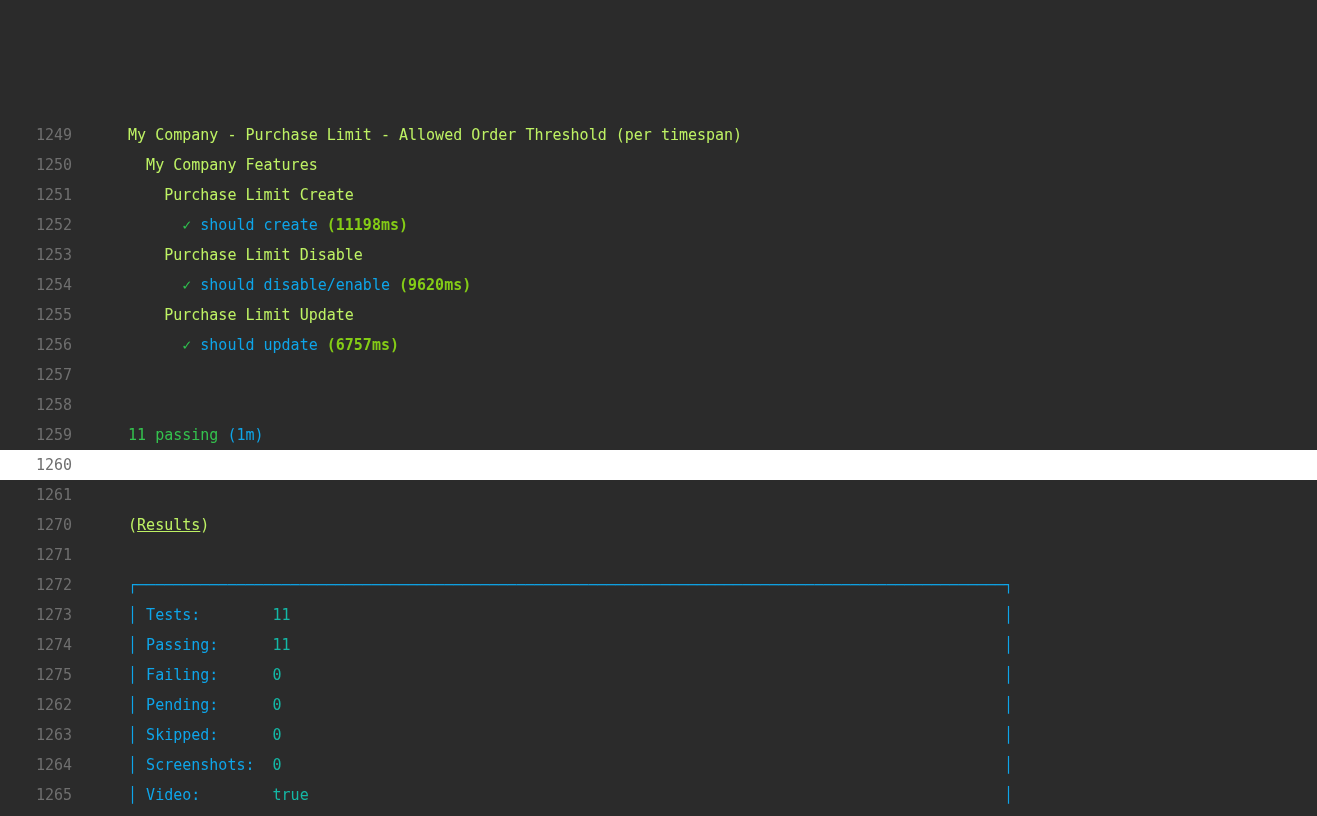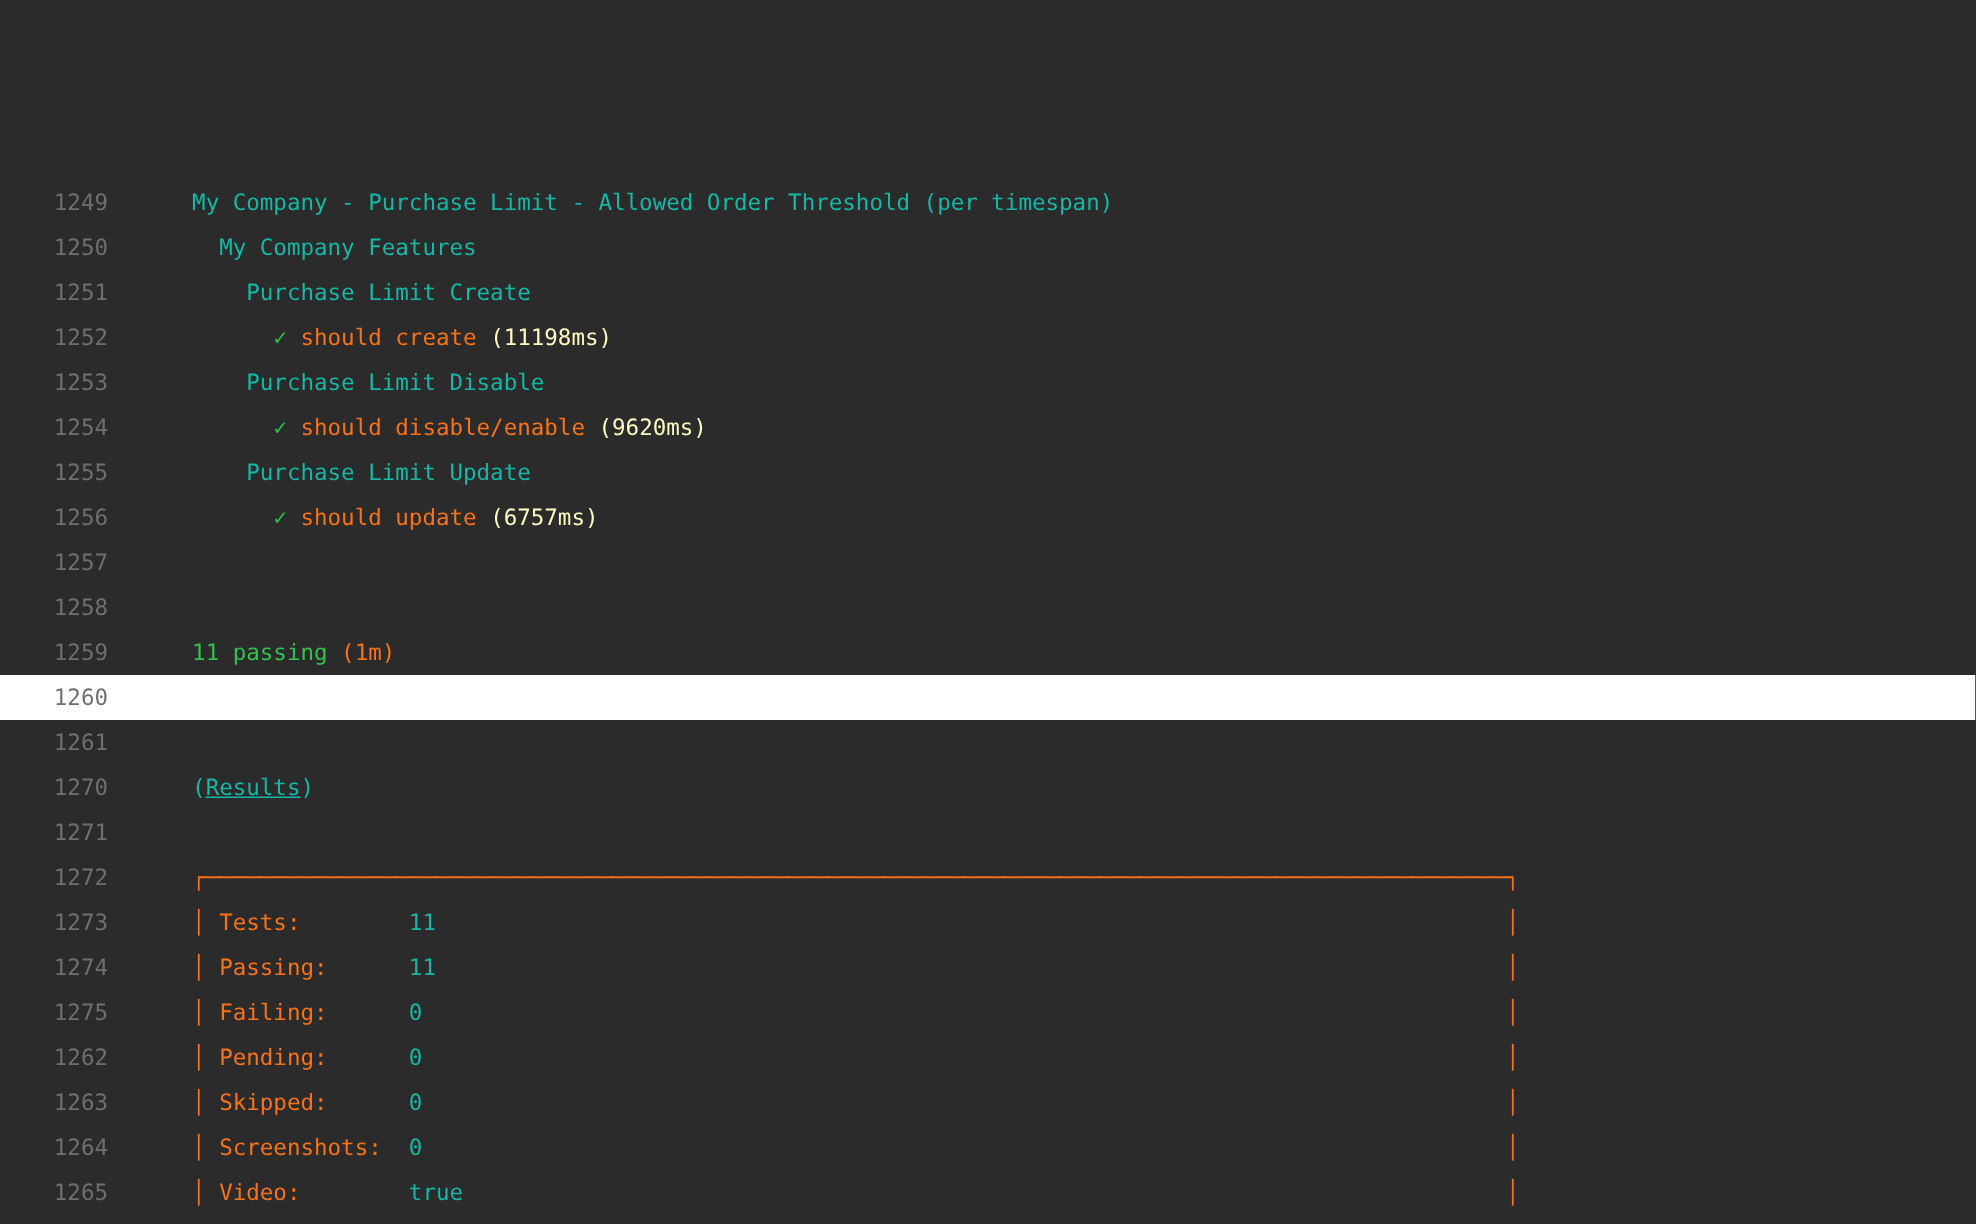--- a/index.html
+++ b/index.html
@@ -25,24 +25,24 @@
     color: #6f6f6f;
     padding-right: 18px;
     flex-shrink: 0;
     user-select: none;
   }
   .content {
     flex: 1;
     padding-left: 20px;
   }
   .hl { background: #ffffff; }
-  .white { color: #14b8a6; }
+  .white { color: #bef264; }
   .green-check { color: #2fbf4e; }
-  .grey { color: #f97316; }
-  .red { color: #fef9c3; }
+  .grey { color: #0ea5e9; }
+  .red { color: #84cc16; font-weight: bold; }
   .green-bright { color: #34c24e; margin-top: 20px; }
   .green-val { color: #14b8a6; }
   .underline { text-decoration: underline; margin-top: 12px; }
 </style>
 </head>
 <body>
 
 
 
 <div id="editor"><div class="row"><div class="gutter">1249</div><div class="content"><span class="white">  My Company - Purchase Limit - Allowed Order Threshold (per timespan)</span></div></div><div class="row"><div class="gutter">1250</div><div class="content"><span class="white">    My Company Features</span></div></div><div class="row"><div class="gutter">1251</div><div class="content"><span class="white">      Purchase Limit Create</span></div></div><div class="row"><div class="gutter">1252</div><div class="content"><span>        </span><span class="green-check">✓</span><span class="grey"> should create </span><span class="red">(11198ms)</span></div></div><div class="row"><div class="gutter">1253</div><div class="content"><span class="white">      Purchase Limit Disable</span></div></div><div class="row"><div class="gutter">1254</div><div class="content"><span>        </span><span class="green-check">✓</span><span class="grey"> should disable/enable </span><span class="red">(9620ms)</span></div></div><div class="row"><div class="gutter">1255</div><div class="content"><span class="white">      Purchase Limit Update</span></div></div><div class="row"><div class="gutter">1256</div><div class="content"><span>        </span><span class="green-check">✓</span><span class="grey"> should update </span><span class="red">(6757ms)</span></div></div><div class="row"><div class="gutter">1257</div><div class="content"><span></span></div></div><div class="row"><div class="gutter">1258</div><div class="content"><span></span></div></div><div class="row"><div class="gutter">1259</div><div class="content"><span>  </span><span class="green-bright">11 passing</span><span class="grey"> (1m)</span></div></div><div class="row hl"><div class="gutter">1260</div><div class="content"><span></span></div></div><div class="row"><div class="gutter">1261</div><div class="content"><span></span></div></div><div class="row"><div class="gutter">1270</div><div class="content"><span class="white">  (</span><span class="white underline">Results</span><span class="white">)</span></div></div><div class="row"><div class="gutter">1271</div><div class="content"><span></span></div></div><div class="row"><div class="gutter">1272</div><div class="content"><span class="grey">  ┌────────────────────────────────────────────────────────────────────────────────────────────────┐</span></div></div><div class="row"><div class="gutter">1273</div><div class="content"><span class="grey">  │ Tests:        </span><span class="green-val">11</span><span class="grey">                                                                               │</span></div></div><div class="row"><div class="gutter">1274</div><div class="content"><span class="grey">  │ Passing:      </span><span class="green-val">11</span><span class="grey">                                                                               │</span></div></div><div class="row"><div class="gutter">1275</div><div class="content"><span class="grey">  │ Failing:      </span><span class="green-val">0</span><span class="grey">                                                                                │</span></div></div><div class="row"><div class="gutter">1262</div><div class="content"><span class="grey">  │ Pending:      </span><span class="green-val">0</span><span class="grey">                                                                                │</span></div></div><div class="row"><div class="gutter">1263</div><div class="content"><span class="grey">  │ Skipped:      </span><span class="green-val">0</span><span class="grey">                                                                                │</span></div></div><div class="row"><div class="gutter">1264</div><div class="content"><span class="grey">  │ Screenshots:  </span><span class="green-val">0</span><span class="grey">                                                                                │</span></div></div><div class="row"><div class="gutter">1265</div><div class="content"><span class="grey">  │ Video:        </span><span class="green-val">true</span><span class="grey">                                                                             │</span></div></div><div class="row"><div class="gutter">1266</div><div class="content"></div></div></div>

